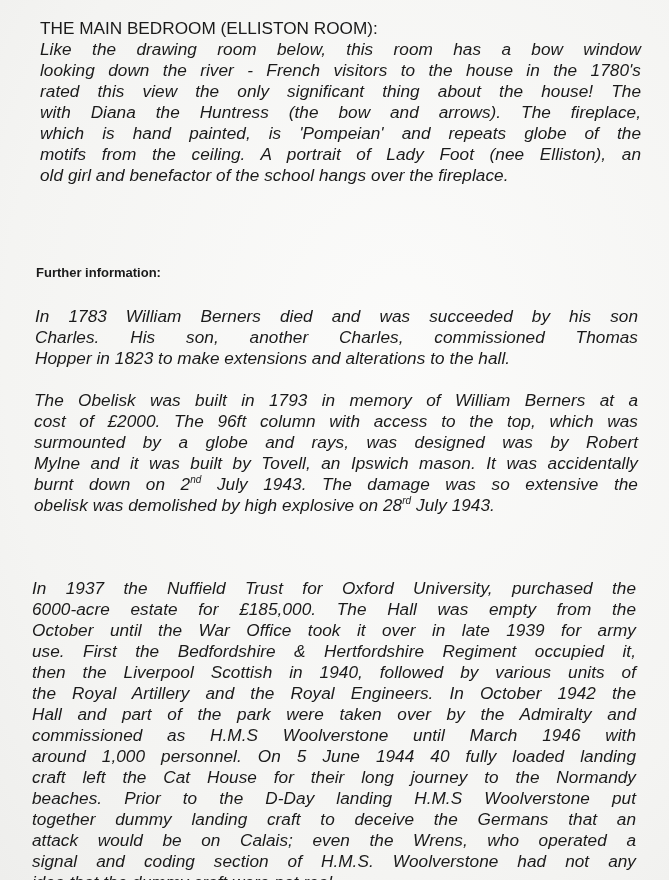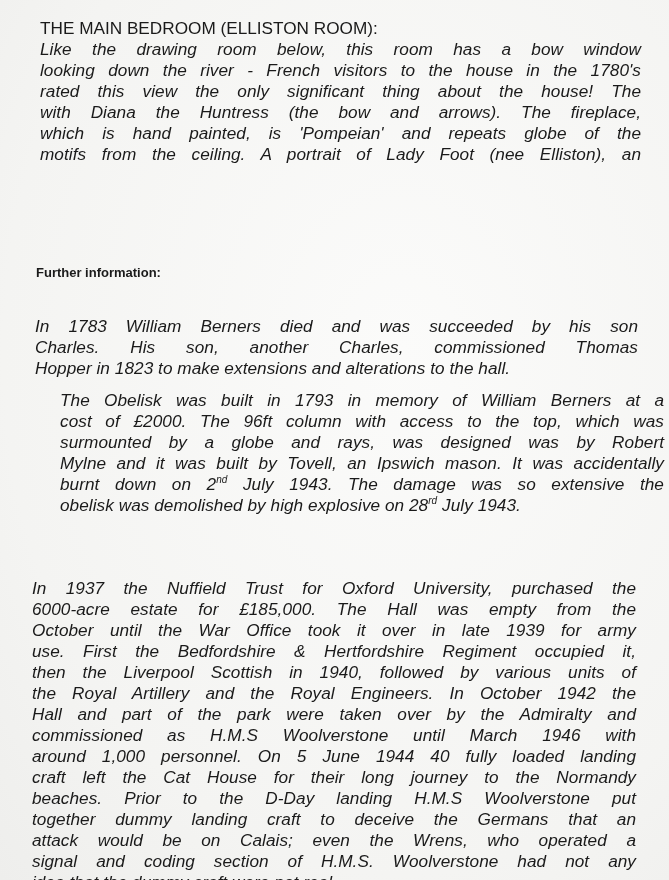--- a/index.html
+++ b/index.html
@@ -56,38 +56,39 @@
     }
     .line.last {
       text-align-last: left;
     }
     sup {
       font-size: 10px;
       line-height: 0;
       vertical-align: 7px;
     }
     #p1 { top: 39px; left: 40px; width: 601px; }
-    #p2 { top: 316px; left: 35px; width: 603px; }
-    #p3 { top: 390px; left: 34px; width: 604px; margin-left: 26px; }
+    #p2 { top: 306px; left: 35px; width: 603px; }
+    #p3 { top: 390px; left: 34px; width: 604px; }
     #p4 { top: 538px; left: 32px; width: 604px; margin-top: 40px; }
   </style>
 </head>
 <body>
 
 <div class="page">
 
   <div class="heading-main">THE MAIN BEDROOM (ELLISTON ROOM):</div>
 
   <div class="block" id="p1">
     <span class="line">Like the drawing room below, this room has a bow window</span>
     <span class="line">looking down the river - French visitors to the house in the 1780's</span>
     <span class="line">rated this view the only significant thing about the house! The</span>
     <span class="line">with Diana the Huntress (the bow and arrows). The fireplace,</span>
     <span class="line">which is hand painted, is 'Pompeian' and repeats globe of the</span>
     <span class="line">motifs from the ceiling. A portrait of Lady Foot (nee Elliston), an</span>
+    <span class="line last">old girl and benefactor of the school hangs over the fireplace.</span>
   </div>
 
   <div class="heading-further">Further information:</div>
 
   <div class="block" id="p2">
     <span class="line">In 1783 William Berners died and was succeeded by his son</span>
     <span class="line">Charles. His son, another Charles, commissioned Thomas</span>
     <span class="line last">Hopper in 1823 to make extensions and alterations to the hall.</span>
   </div>
 

